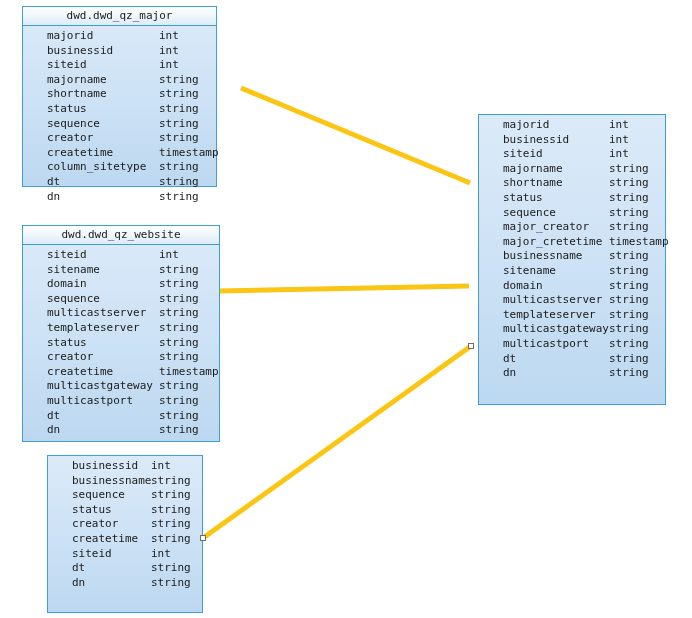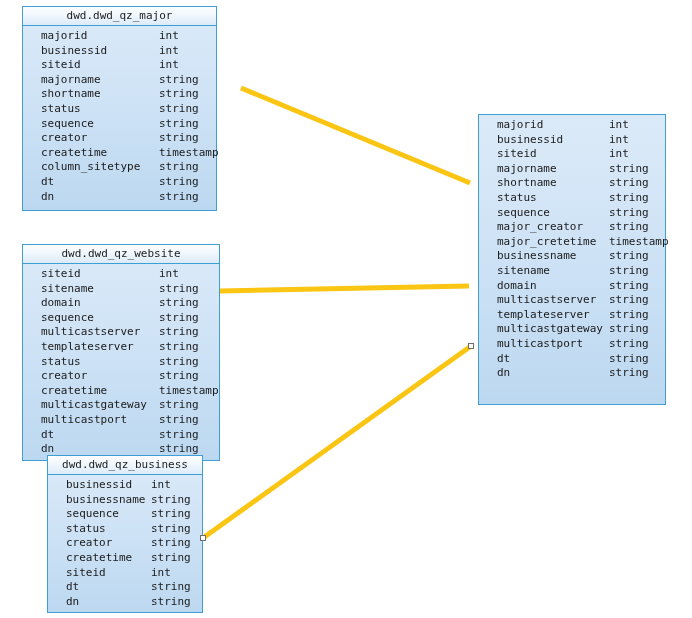--- a/index.html
+++ b/index.html
@@ -42,21 +42,21 @@
     padding: 3px 0 3px 0;
   }
   .field-row {
     display: block;
     height: 14.6px;
     line-height: 14.6px;
     font-size: 11px;
     color: #1a1a1a;
     white-space: nowrap;
     position: relative;
-    padding-left: 18px;
+    padding-left: 24px;
   }
   .field-name {
     display: inline-block;
     white-space: pre;
   }
   .field-type {
     position: absolute;
     white-space: pre;
   }
 
@@ -88,57 +88,56 @@
 
 <div id="canvas">
 
   <svg class="connector-svg" viewBox="0 0 692 618" xmlns="http://www.w3.org/2000/svg">
       <line class="connector-line" x1="241" y1="88" x2="470" y2="183" stroke="#fbc513" stroke-width="5"></line>
       <line class="connector-line" x1="220" y1="291" x2="469" y2="286" stroke="#fbc513" stroke-width="5"></line>
       <line class="connector-line" x1="203" y1="538" x2="471" y2="346" stroke="#fbc513" stroke-width="5"></line>
     </svg>
 
   <div id="tables-layer">
-      <div class="table-box" style="left: 22px; top: 6px; width: 195px; height: 205px;">
+      <div class="table-box" style="left: 22px; top: 6px; width: 195px; height: 181px;">
         <div class="table-header">dwd.dwd_qz_major</div>
         <div class="table-body">
           <div class="field-row"><span class="field-name">majorid</span><span class="field-type" style="left: 136px;">int</span></div>
           <div class="field-row"><span class="field-name">businessid</span><span class="field-type" style="left: 136px;">int</span></div>
           <div class="field-row"><span class="field-name">siteid</span><span class="field-type" style="left: 136px;">int</span></div>
           <div class="field-row"><span class="field-name">majorname</span><span class="field-type" style="left: 136px;">string</span></div>
           <div class="field-row"><span class="field-name">shortname</span><span class="field-type" style="left: 136px;">string</span></div>
           <div class="field-row"><span class="field-name">status</span><span class="field-type" style="left: 136px;">string</span></div>
           <div class="field-row"><span class="field-name">sequence</span><span class="field-type" style="left: 136px;">string</span></div>
           <div class="field-row"><span class="field-name">creator</span><span class="field-type" style="left: 136px;">string</span></div>
           <div class="field-row"><span class="field-name">createtime</span><span class="field-type" style="left: 136px;">timestamp</span></div>
           <div class="field-row"><span class="field-name">column_sitetype</span><span class="field-type" style="left: 136px;">string</span></div>
           <div class="field-row"><span class="field-name">dt</span><span class="field-type" style="left: 136px;">string</span></div>
           <div class="field-row"><span class="field-name">dn</span><span class="field-type" style="left: 136px;">string</span></div>
         </div>
       </div>
-      <div class="table-box" style="left: 22px; top: 225px; width: 198px; height: 217px; margin-top: 19px;">
+      <div class="table-box" style="left: 22px; top: 225px; width: 198px; height: 217px;">
         <div class="table-header">dwd.dwd_qz_website</div>
         <div class="table-body">
           <div class="field-row"><span class="field-name">siteid</span><span class="field-type" style="left: 136px;">int</span></div>
           <div class="field-row"><span class="field-name">sitename</span><span class="field-type" style="left: 136px;">string</span></div>
           <div class="field-row"><span class="field-name">domain</span><span class="field-type" style="left: 136px;">string</span></div>
           <div class="field-row"><span class="field-name">sequence</span><span class="field-type" style="left: 136px;">string</span></div>
           <div class="field-row"><span class="field-name">multicastserver</span><span class="field-type" style="left: 136px;">string</span></div>
           <div class="field-row"><span class="field-name">templateserver</span><span class="field-type" style="left: 136px;">string</span></div>
           <div class="field-row"><span class="field-name">status</span><span class="field-type" style="left: 136px;">string</span></div>
           <div class="field-row"><span class="field-name">creator</span><span class="field-type" style="left: 136px;">string</span></div>
           <div class="field-row"><span class="field-name">createtime</span><span class="field-type" style="left: 136px;">timestamp</span></div>
           <div class="field-row"><span class="field-name">multicastgateway</span><span class="field-type" style="left: 136px;">string</span></div>
           <div class="field-row"><span class="field-name">multicastport</span><span class="field-type" style="left: 136px;">string</span></div>
           <div class="field-row"><span class="field-name">dt</span><span class="field-type" style="left: 136px;">string</span></div>
           <div class="field-row"><span class="field-name">dn</span><span class="field-type" style="left: 136px;">string</span></div>
         </div>
       </div>
       <div class="table-box" style="left: 47px; top: 455px; width: 156px; height: 158px;">
-        <div class="table-header">dwd.dwd_qz_business</div>
         <div class="table-body">
           <div class="field-row"><span class="field-name">businessid</span><span class="field-type" style="left: 103px;">int</span></div>
           <div class="field-row"><span class="field-name">businessname</span><span class="field-type" style="left: 103px;">string</span></div>
           <div class="field-row"><span class="field-name">sequence</span><span class="field-type" style="left: 103px;">string</span></div>
           <div class="field-row"><span class="field-name">status</span><span class="field-type" style="left: 103px;">string</span></div>
           <div class="field-row"><span class="field-name">creator</span><span class="field-type" style="left: 103px;">string</span></div>
           <div class="field-row"><span class="field-name">createtime</span><span class="field-type" style="left: 103px;">string</span></div>
           <div class="field-row"><span class="field-name">siteid</span><span class="field-type" style="left: 103px;">int</span></div>
           <div class="field-row"><span class="field-name">dt</span><span class="field-type" style="left: 103px;">string</span></div>
           <div class="field-row"><span class="field-name">dn</span><span class="field-type" style="left: 103px;">string</span></div>

